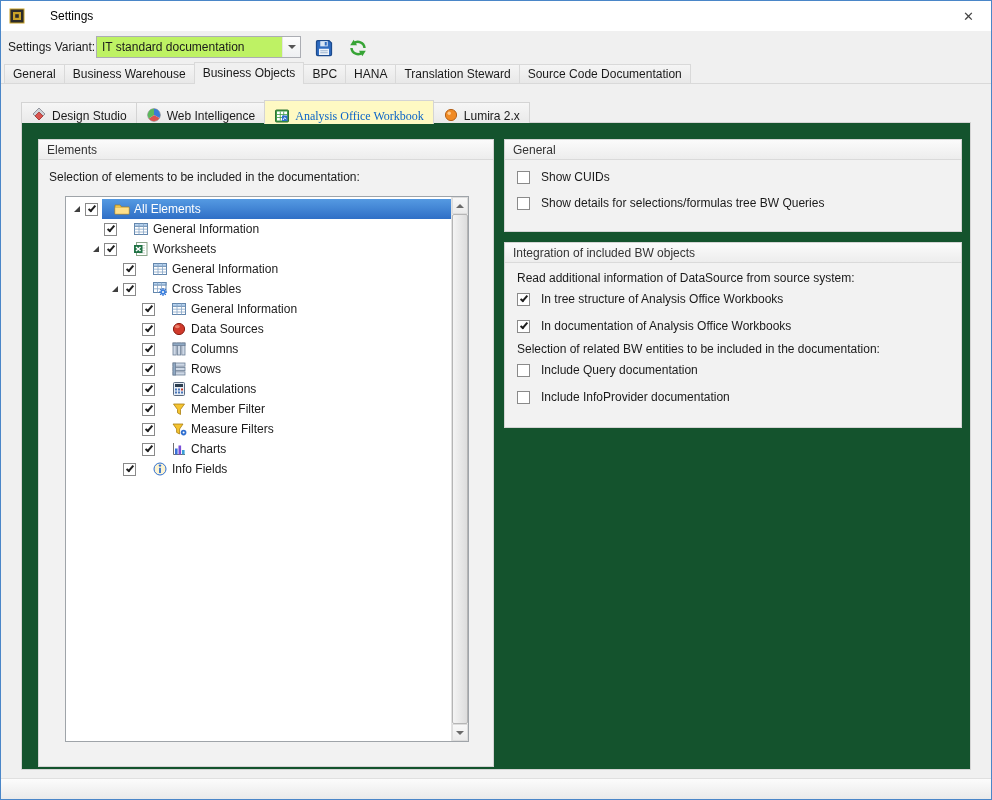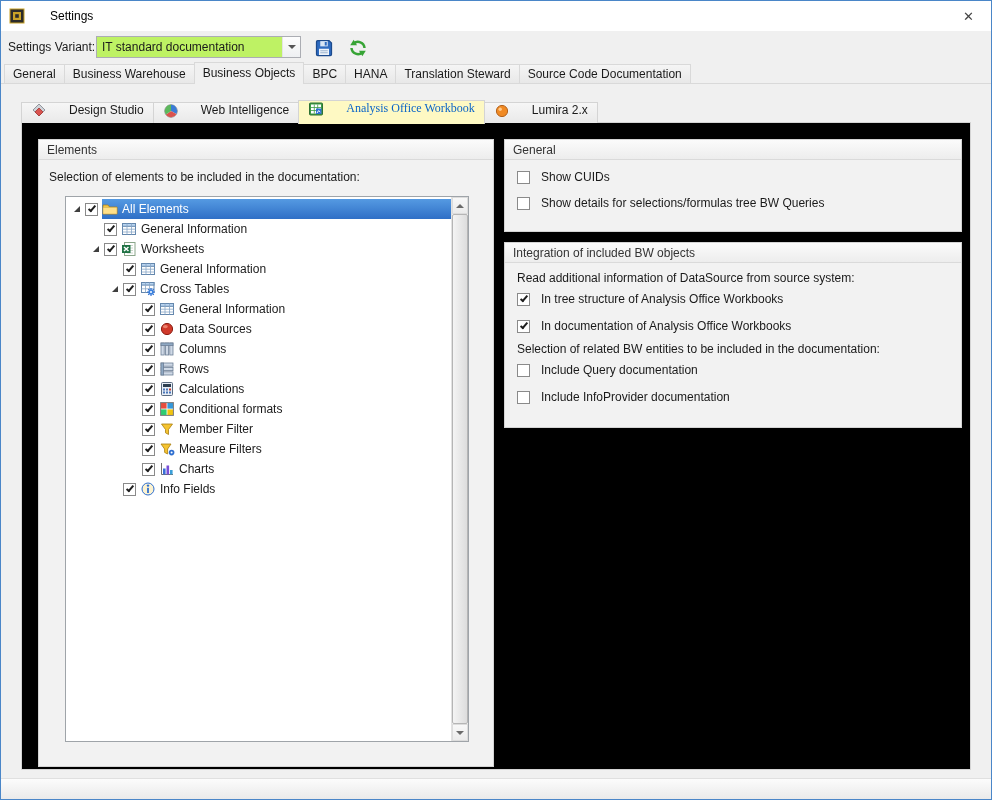--- a/index.html
+++ b/index.html
@@ -30,48 +30,48 @@
   .maintabs { position:absolute; top:60px; left:0; right:0; height:23px; display:flex; align-items:flex-end; padding-left:3px; border-bottom:1px solid #d9d9d9; }
   .mtab { height:19px; line-height:18px; padding:0 8px; background:linear-gradient(#f5f5f5,#e8e8e8); border:1px solid #d9d9d9; border-bottom:none; white-space:nowrap; }
   .mtab + .mtab { margin-left:-1px; }
   .mtab.active { height:22px; line-height:21px; background:#f0f0f0; margin-bottom:-1px; z-index:2; position:relative; }
 
   
   .tabpage { position:absolute; top:83px; left:0; right:0; bottom:21px; background:#f0f0f0; }
 
   
   .subtabs { position:absolute; top:15px; left:20px; height:24px; display:flex; align-items:flex-end; z-index:3; }
-  .stab { height:21px; padding:0 9px; display:flex; align-items:flex-start; gap:22px; background:linear-gradient(#f6f6f6,#e9e9e9); border:1px solid #d4d4d4; border-bottom:none; white-space:nowrap; }
+  .stab { height:21px; padding:0 9px; display:flex; align-items:flex-end; gap:5px; background:linear-gradient(#f6f6f6,#e9e9e9); border:1px solid #d4d4d4; border-bottom:none; white-space:nowrap; }
   .stab + .stab { margin-left:-1px; }
   .stab.active { height:24px; background:#fef9c3; margin-bottom:-1px; color:#0a64c8; position:relative; z-index:4;font-family:Liberation Serif, serif; }
   .stab svg { width:16px; height:16px; }
 
   
-  .subpage { position:absolute; top:38px; left:20px; right:20px; bottom:8px; border:1px solid #d4d4d4; background:#000000; }
+  .subpage { position:absolute; top:38px; left:20px; right:20px; bottom:8px; border:1px solid #d4d4d4; background:#14532d; }
 
   
   .group { position:absolute; border:1px solid #d4d4d4; background:#f2f2f2; }
   .group-header { height:20px; background:linear-gradient(#fbfbfb,#ededed); border-bottom:1px solid #dadada; display:flex; align-items:center; padding-left:8px; color:#333; }
   .g-elements { left:16px; top:16px; width:456px; height:628px; }
   .g-general { left:482px; top:16px; width:458px; height:93px; }
   .g-integration { left:482px; top:119px; width:458px; height:186px; }
   .desc { position:absolute; left:10px; top:30px; }
   .grouptext { position:absolute; left:12px; white-space:nowrap; }
 
   
   .treebox { position:absolute; left:26px; top:56px; width:404px; height:546px; background:#fff; border:1px solid #9fa4a9; }
   .tree { position:absolute; left:0; top:2px; right:17px; bottom:0; overflow:hidden; }
   .trow { height:20px; display:flex; align-items:center; }
   .lv0 { padding-left:3px; } .lv1 { padding-left:22px; } .lv2 { padding-left:41px; } .lv3 { padding-left:60px; }
   .exp { width:16px; flex:0 0 16px; display:flex; align-items:center; justify-content:center; }
   .exp.open::after { content:""; width:0; height:0; border-left:6px solid transparent; border-bottom:6px solid #3f3f3f; }
   .cb { flex:0 0 13px; width:13px; height:13px; border:1px solid #8a8a8a; background:#fff; display:flex; align-items:center; justify-content:center; margin-right:4px; }
   .cb .tick { display:none; }
   .cb.checked .tick { display:block; width:4px; height:8px; border-right:2px solid #1f1f1f; border-bottom:2px solid #1f1f1f; transform:rotate(40deg); margin-top:-2px; }
-  .node { display:flex; align-items:center; gap:4px; padding:0 0; height:20px; flex:1; min-width:0; }
+  .node { display:flex; align-items:center; gap:4px; padding:0 12px; height:20px; flex:1; min-width:0; }
   .node svg { width:16px; height:16px; flex:0 0 16px; }
   .node.sel { background:linear-gradient(#559ae2,#2f6fc6); color:#fff; }
   .tlabel { white-space:nowrap; }
 
   
   .vscroll { position:absolute; top:0; right:0; bottom:0; width:17px; background:#f0f0f0; border-left:1px solid #e2e2e2; }
   .sarrow { position:absolute; left:0; width:16px; height:17px; display:flex; align-items:center; justify-content:center; background:linear-gradient(#f8f8f8,#ebebeb); border:1px solid #dcdcdc; }
   .sarrow.up { top:0; }
   .sarrow.down { bottom:0; }
   .sarrow.up::after { content:""; width:0; height:0; border-left:4px solid transparent; border-right:4px solid transparent; border-bottom:4px solid #6a6a6a; }
@@ -405,32 +405,20 @@
                   <span class="tlabel">Calculations</span>
                 </span>
             </div>
             <div class="trow lv3">
               <span class="exp"></span>
               <span class="cb checked">
                   <span class="tick"></span>
                 </span>
               <span class="node">
                   <svg>
-                    <use href="#i-condfmt"></use>
-                  </svg>
-                  <span class="tlabel">Conditional formats</span>
-                </span>
-            </div>
-            <div class="trow lv3">
-              <span class="exp"></span>
-              <span class="cb checked">
-                  <span class="tick"></span>
-                </span>
-              <span class="node">
-                  <svg>
                     <use href="#i-filter"></use>
                   </svg>
                   <span class="tlabel">Member Filter</span>
                 </span>
             </div>
             <div class="trow lv3">
               <span class="exp"></span>
               <span class="cb checked">
                   <span class="tick"></span>
                 </span>

